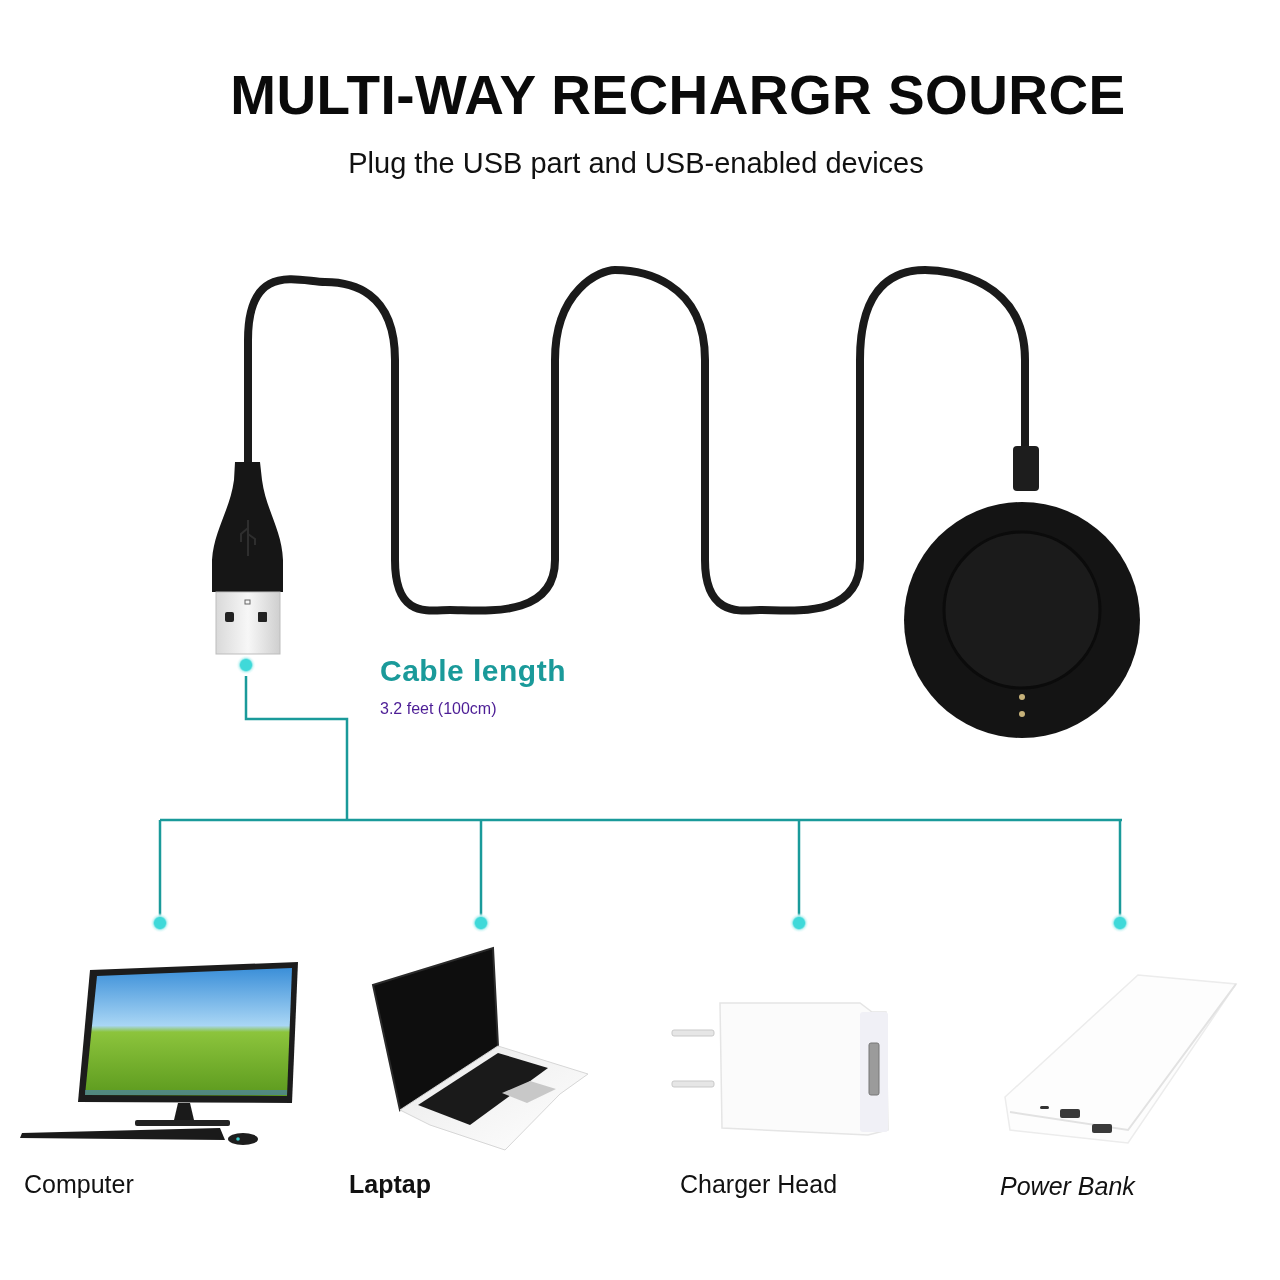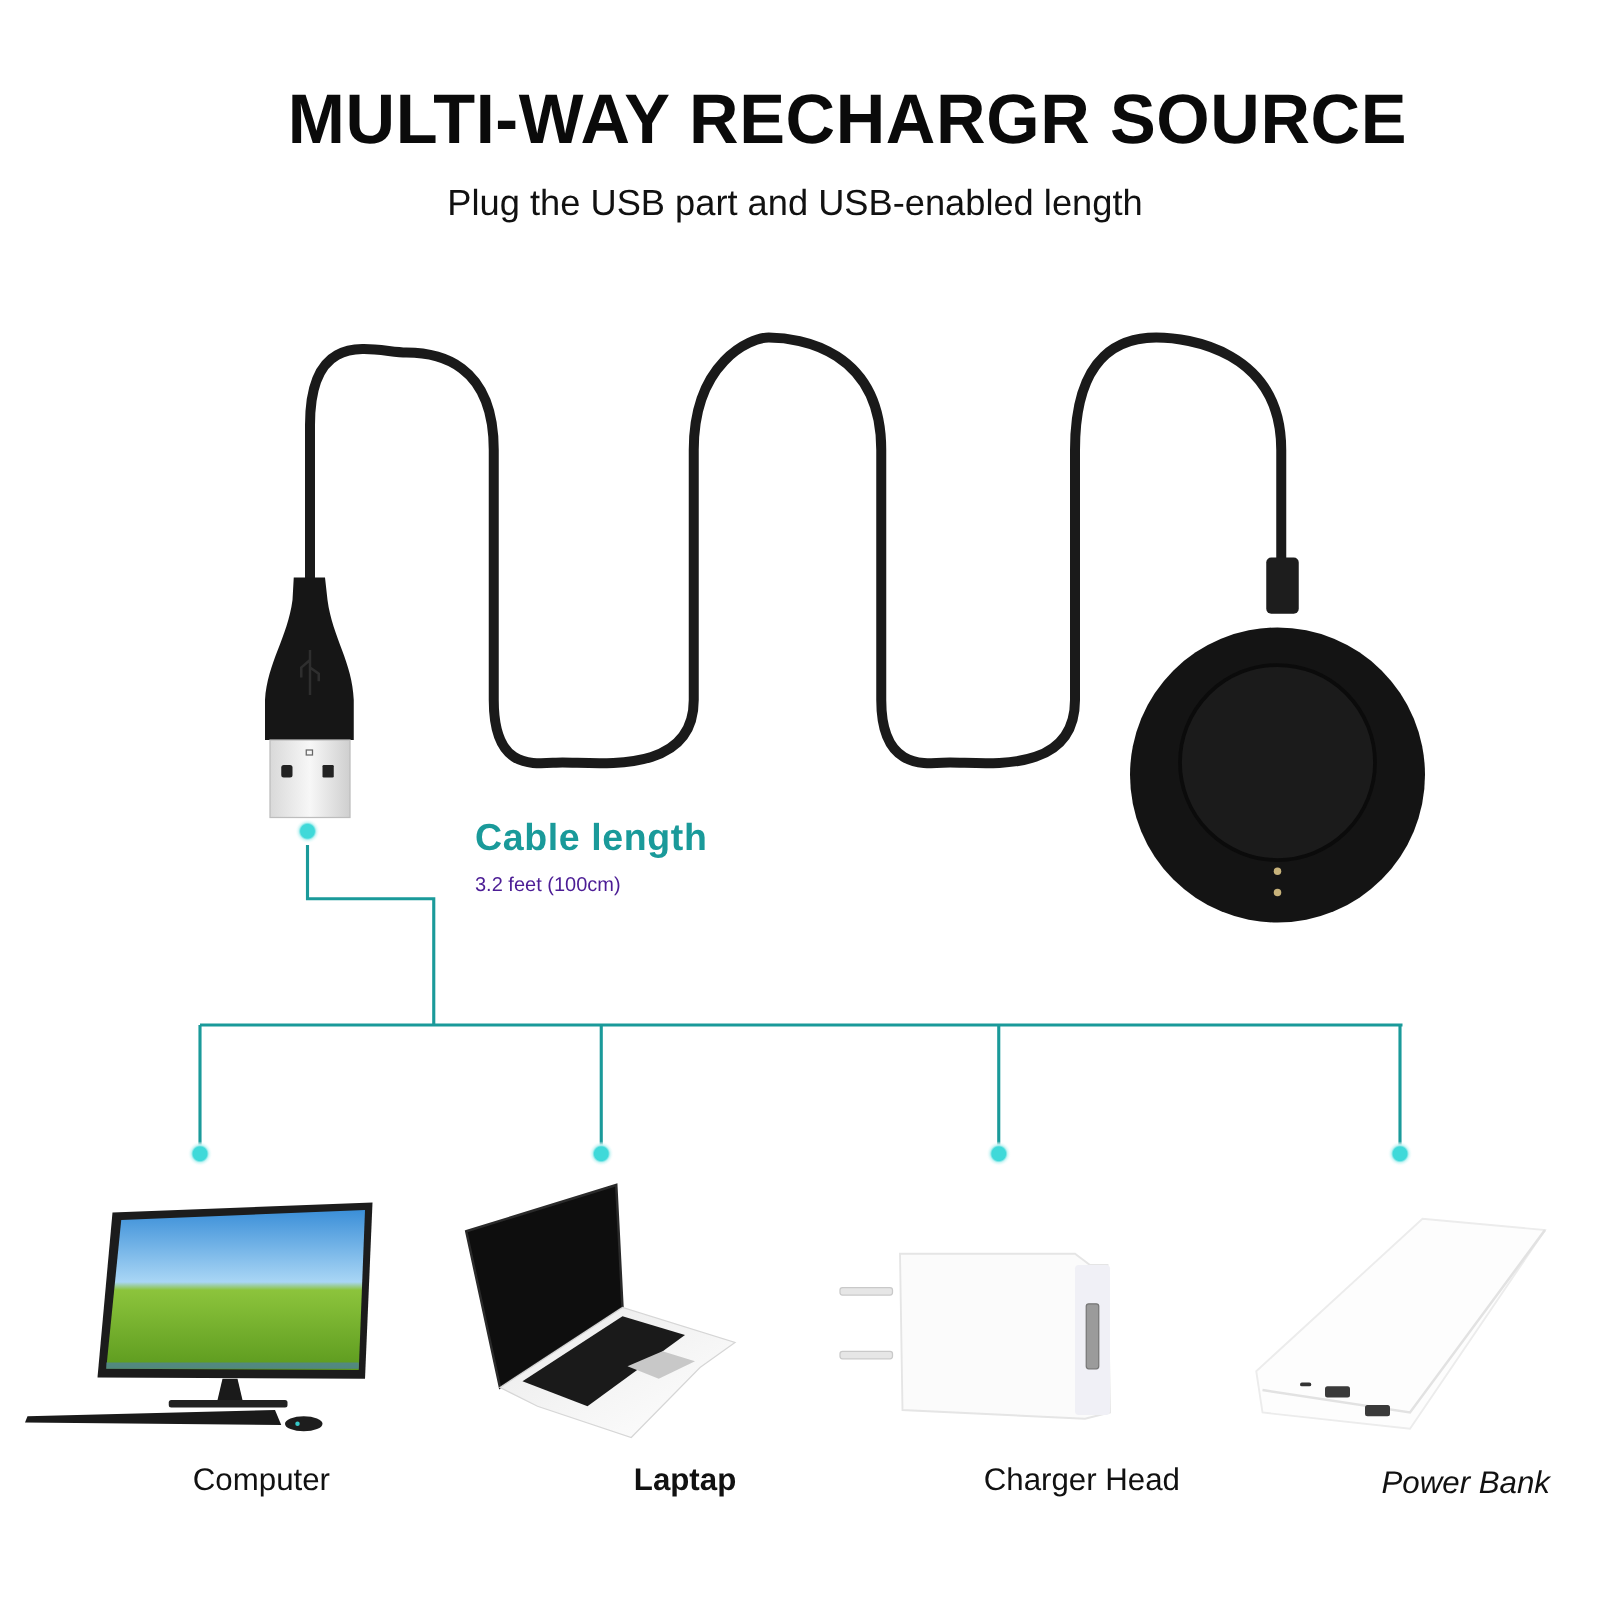--- a/index.html
+++ b/index.html
@@ -3,27 +3,27 @@
 <meta charset="utf-8">
 <style>
   html, body { margin:0; padding:0; background:#ffffff; }
   body { width:1280px; height:1280px; position:relative; overflow:hidden; font-family:"Liberation Sans", sans-serif; color:#111; }
   .abs { position:absolute;text-align:center; }
   .title { left:0; width:1356px; top:62px; text-align:center; font-family:"Liberation Sans", sans-serif; font-weight:700; font-size:56px; letter-spacing:0.5px; color:#0a0a0a; transform:scaleX(0.98); }
   .subtitle { left:0; width:1272px; top:147px; text-align:center; font-size:29px; color:#111; }
   .cable-label { left:380px; top:654px; font-size:30px; font-weight:700; color:#1a9a9a; letter-spacing:0.5px; }
   .cable-value { left:380px; top:700px; font-size:16px; color:#4c1d95; }
   svg.main { position:absolute; left:0; top:0; }
-  .dev-label { font-size:25px; color:#111; text-align:right; width:240px; }
+  .dev-label { font-size:25px; color:#111; text-align:left; width:240px; }
 </style>
 </head>
 <body>
 
 <div class="abs title">MULTI-WAY RECHARGR SOURCE</div>
-<div class="abs subtitle">Plug the USB part and USB-enabled length</div>
+<div class="abs subtitle">Plug the USB part and USB-enabled devices</div>
 
 <svg class="main" width="1280" height="1280" viewBox="0 0 1280 1280">
   <defs>
     <radialGradient id="dotGlow" cx="50%" cy="50%" r="50%">
       <stop offset="0%" stop-color="#3fd9d9"></stop>
       <stop offset="55%" stop-color="#3fd9d9"></stop>
       <stop offset="70%" stop-color="#c9f4f4"></stop>
       <stop offset="100%" stop-color="#ffffff" stop-opacity="0"></stop>
     </radialGradient>
     <linearGradient id="screenSky" x1="0" y1="0" x2="0" y2="1">
@@ -111,14 +111,14 @@
     <rect x="1060" y="1109" width="20" height="9" rx="2" fill="#3a3a3a"></rect>
     <rect x="1092" y="1124" width="20" height="9" rx="2" fill="#3a3a3a"></rect>
   </g>
 </svg>
 
 <div class="abs cable-label">Cable length</div>
 <div class="abs cable-value">3.2 feet (100cm)</div>
 
 <div class="abs dev-label" style="left:24px; top:1170px;">Computer</div>
 <div class="abs dev-label" style="left:349px; top:1170px;font-weight:bold;">Laptap</div>
-<div class="abs dev-label" style="left:704px; top:1170px;">Charger Head</div>
+<div class="abs dev-label" style="left:680px; top:1170px;">Charger Head</div>
 <div class="abs dev-label" style="left:1000px; top:1172px;font-style:italic;">Power Bank</div>
 
 </body></html>

